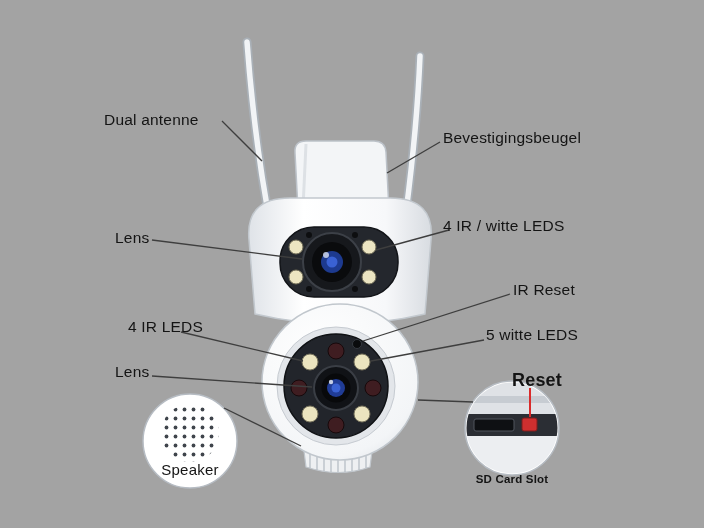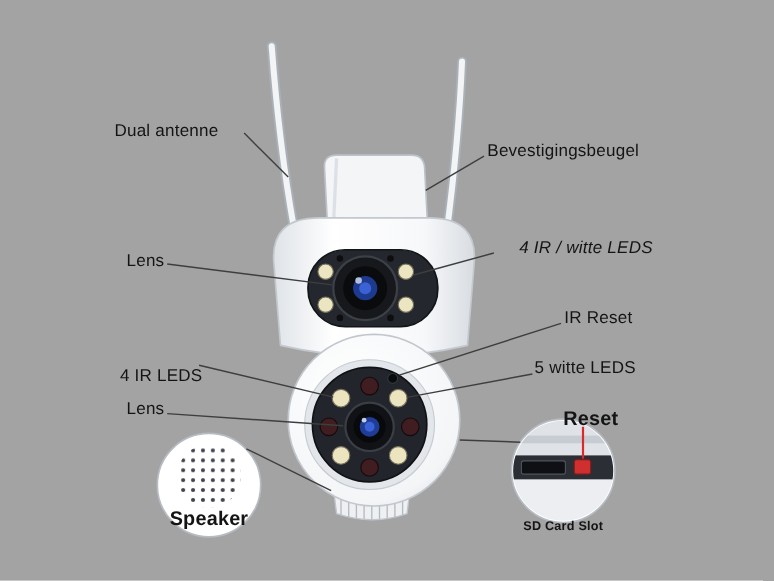--- a/index.html
+++ b/index.html
@@ -13,21 +13,21 @@
   }
   svg.scene { position: absolute; left: 0; top: 0; }
   .label {
     position: absolute;
     font-size: 15.5px;
     font-weight: 500;
     color: #141414;
     letter-spacing: 0.2px;
     white-space: nowrap;
   }
-  .label.small { font-size: 18px; font-weight: 700; }
+  .label.small { font-size: 15px; font-weight: 400; }
   .label.tiny  { font-size: 11.5px; font-weight: 700; }
   .label.reset { font-size: 18px;   font-weight: 600; }
   .label.centered { text-align: center; }
 </style>
 </head>
 <body>
 
 <div class="canvas">
 
   <svg class="scene" width="704" height="528" viewBox="0 0 704 528">
@@ -166,25 +166,25 @@
     </g>
     <line x1="530" y1="388" x2="530" y2="417" stroke="#d92b2b" stroke-width="2"></line>
   </svg>
 
   <div class="label" style="left:104px; top:111px;">Dual antenne</div>
 
   <div class="label" style="left:443px; top:129px;text-align:center;">Bevestigingsbeugel</div>
 
   <div class="label" style="left:115px; top:229px;">Lens</div>
 
-  <div class="label" style="left:472px; top:217px;font-style:italic;">4 IR / witte LEDS</div>
+  <div class="label" style="left:443px; top:217px;">4 IR / witte LEDS</div>
 
   <div class="label" style="left:513px; top:281px;">IR Reset</div>
 
-  <div class="label" style="left:109px; top:318px;margin-top:15px;">4 IR LEDS</div>
+  <div class="label" style="left:128px; top:318px;">4 IR LEDS</div>
 
   <div class="label" style="left:486px; top:326px;">5 witte LEDS</div>
 
   <div class="label" style="left:115px; top:363px;">Lens</div>
 
   <div class="label reset" style="left:512px; top:370px;">Reset</div>
 
   <div class="label small centered" style="left:150px; top:461px; width:80px;">Speaker</div>
 
   <div class="label tiny centered" style="left:460px; top:473px; width:104px;">SD Card Slot</div>

